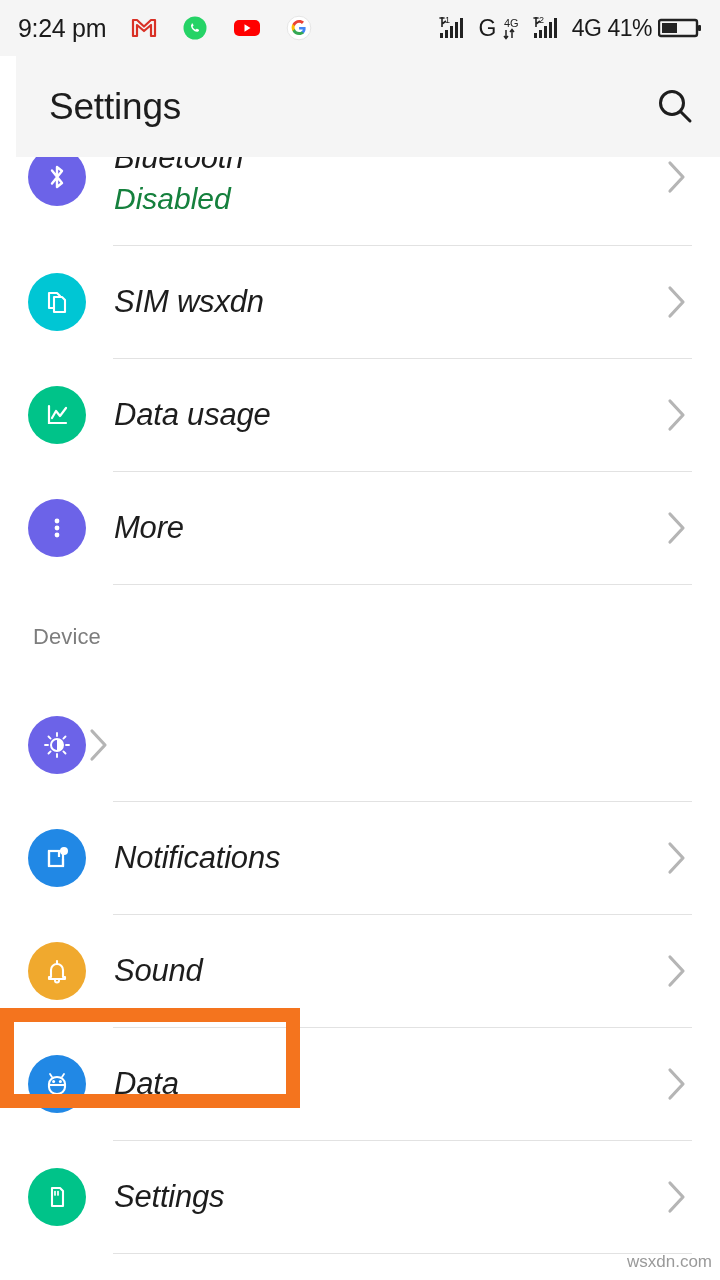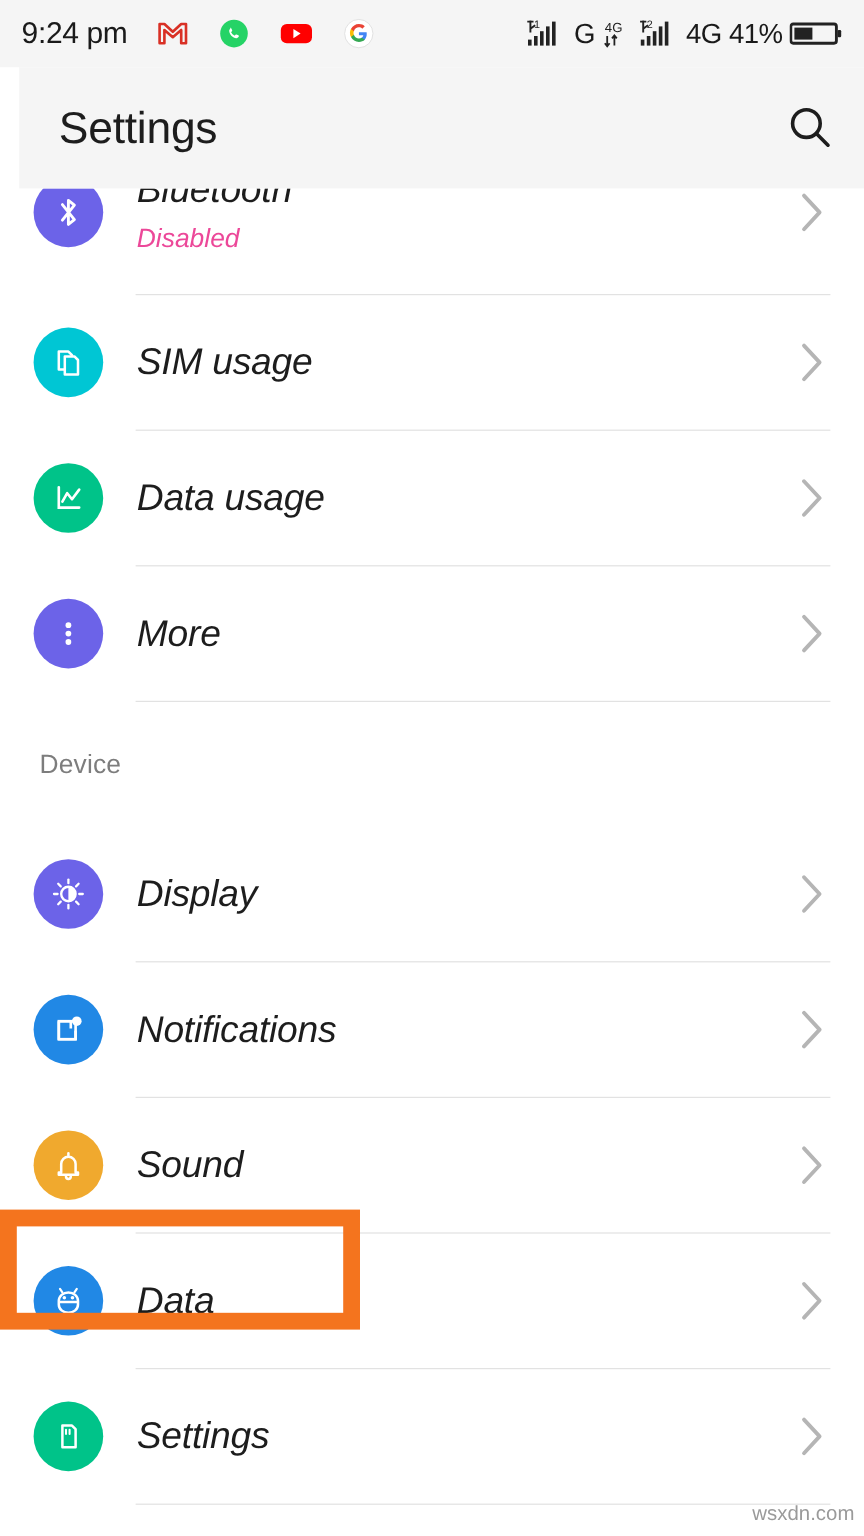--- a/index.html
+++ b/index.html
@@ -106,22 +106,22 @@
     font-style: italic;
   }
   .row-title {
     font-size: 31px;
     color: #1d1d1d;
     line-height: 40px;
     letter-spacing: -0.2px;
     white-space: nowrap;
   }
   .row-sub {
-    font-size: 22px;
-    color: #ec4899;
+    font-size: 30px;
+    color: #15803d;
     line-height: 36px;
     margin-top: 3px;
     white-space: nowrap;
   }
   .row-chevron {
     flex: 0 0 auto;
     margin-right: 30px;
     display: flex; align-items: center;
   }
   .divider {
@@ -303,21 +303,21 @@
     <div class="divider"></div>
 
     <div class="row">
       <div class="row-icon" style="background:#00C6D4;">
         <svg width="32" height="32" viewBox="0 0 32 32">
           <path d="M8 7 L16 7 L19 10 L19 22 L8 22 Z" fill="none" stroke="#ffffff" stroke-width="2.1" stroke-linejoin="round"></path>
           <path d="M13 11 L21 11 L24 14 L24 26 L13 26 Z" fill="#00C6D4" stroke="#ffffff" stroke-width="2.1" stroke-linejoin="round"></path>
         </svg>
       </div>
       <div class="row-body">
-        <div class="row-title">SIM usage</div>
+        <div class="row-title">SIM wsxdn</div>
       </div>
       <div class="row-chevron">
         <svg width="26" height="44" viewBox="0 0 26 44">
           <path d="M6 8 L19 22 L6 36" fill="none" stroke="#b5b5b5" stroke-width="3.2" stroke-linecap="round" stroke-linejoin="round"></path>
         </svg>
       </div>
     </div>
     <div class="divider"></div>
 
     <div class="row">
@@ -371,23 +371,20 @@
             <line x1="16" y1="25" x2="16" y2="28"></line>
             <line x1="4" y1="16" x2="7" y2="16"></line>
             <line x1="25" y1="16" x2="28" y2="16"></line>
             <line x1="7.5" y1="7.5" x2="9.6" y2="9.6"></line>
             <line x1="22.4" y1="22.4" x2="24.5" y2="24.5"></line>
             <line x1="7.5" y1="24.5" x2="9.6" y2="22.4"></line>
             <line x1="22.4" y1="9.6" x2="24.5" y2="7.5"></line>
           </g>
         </svg>
       </div>
-      <div class="row-body">
-        <div class="row-title">Display</div>
-      </div>
       <div class="row-chevron">
         <svg width="26" height="44" viewBox="0 0 26 44">
           <path d="M6 8 L19 22 L6 36" fill="none" stroke="#b5b5b5" stroke-width="3.2" stroke-linecap="round" stroke-linejoin="round"></path>
         </svg>
       </div>
     </div>
     <div class="divider"></div>
 
     <div class="row">
       <div class="row-icon" style="background:#2188E5;">

